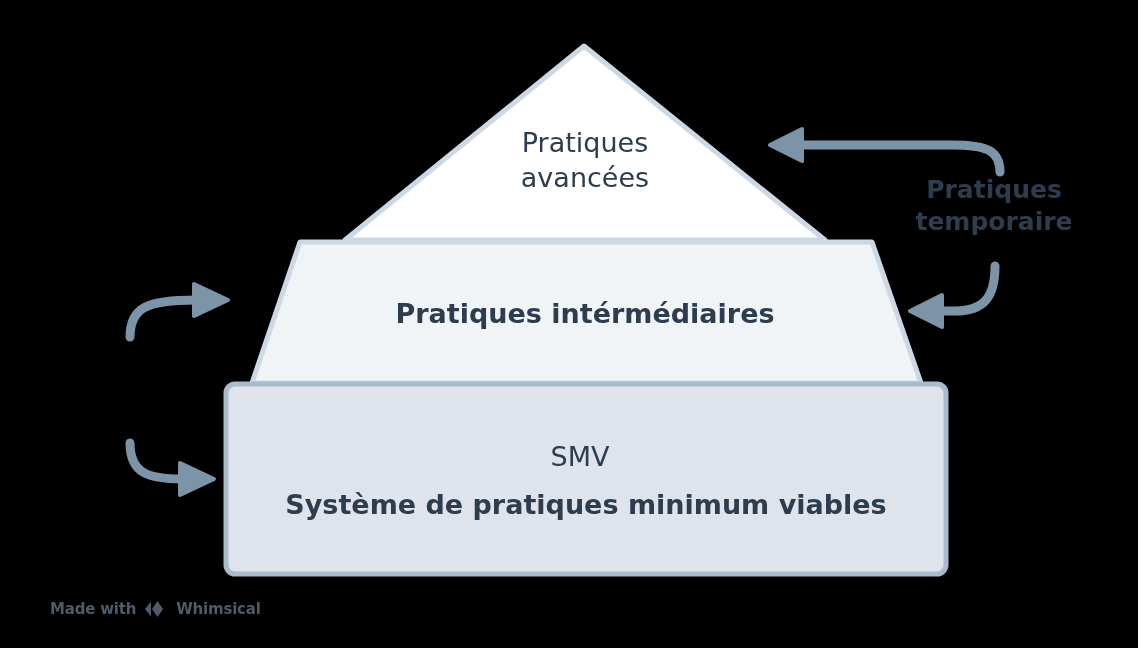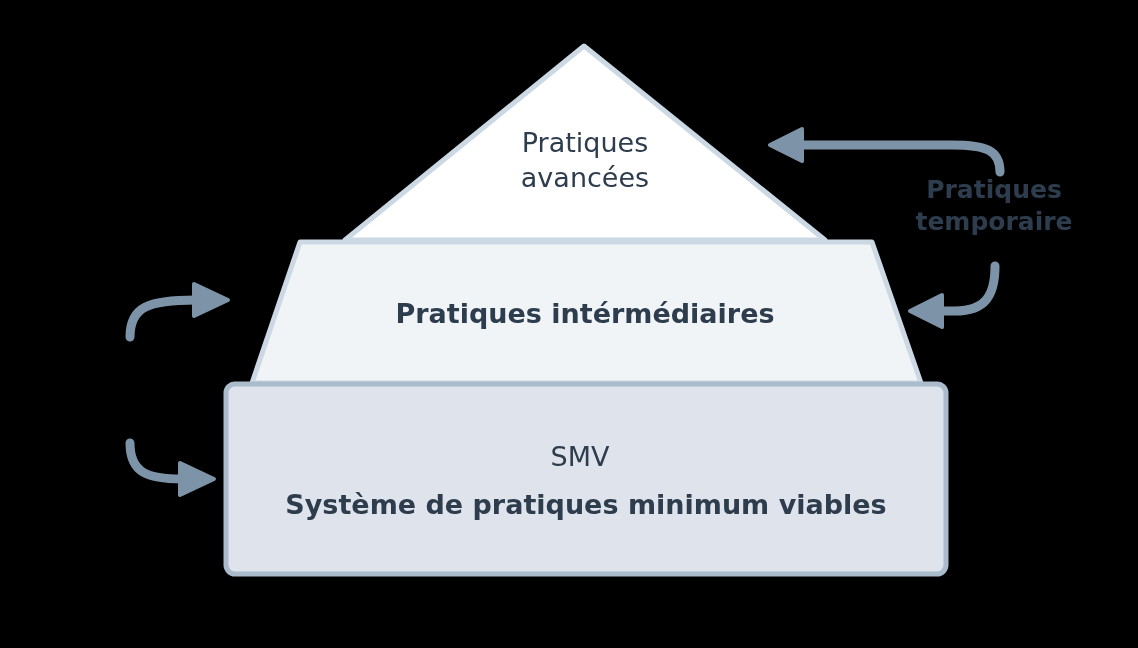--- a/index.html
+++ b/index.html
@@ -139,14 +139,24 @@
   <div class="txt" id="label-mid">Pratiques intérmédiaires</div>
 
   <div class="txt" id="label-base-title">SMV</div>
 
   <div class="txt" id="label-base-sub">Système de pratiques minimum viables</div>
 
 
   <div class="txt" id="anno-right">Pratiques
 temporaire</div>
 
+  <div id="watermark">
+    <span class="wm-text">Made with</span>
+    <span class="wm-logo">
+      <svg width="26" height="22" viewBox="0 0 26 22">
+        <path d="M9 11 L14.5 3 L20 11 L14.5 19 Z" fill="#4d5b6b"></path>
+        <path d="M2 11 L8 3.5 L8 18.5 Z" fill="#4d5b6b"></path>
+      </svg>
+    </span>
+    <span class="wm-text">Whimsical</span>
+  </div>
 
 </div>
 
 </body></html>

